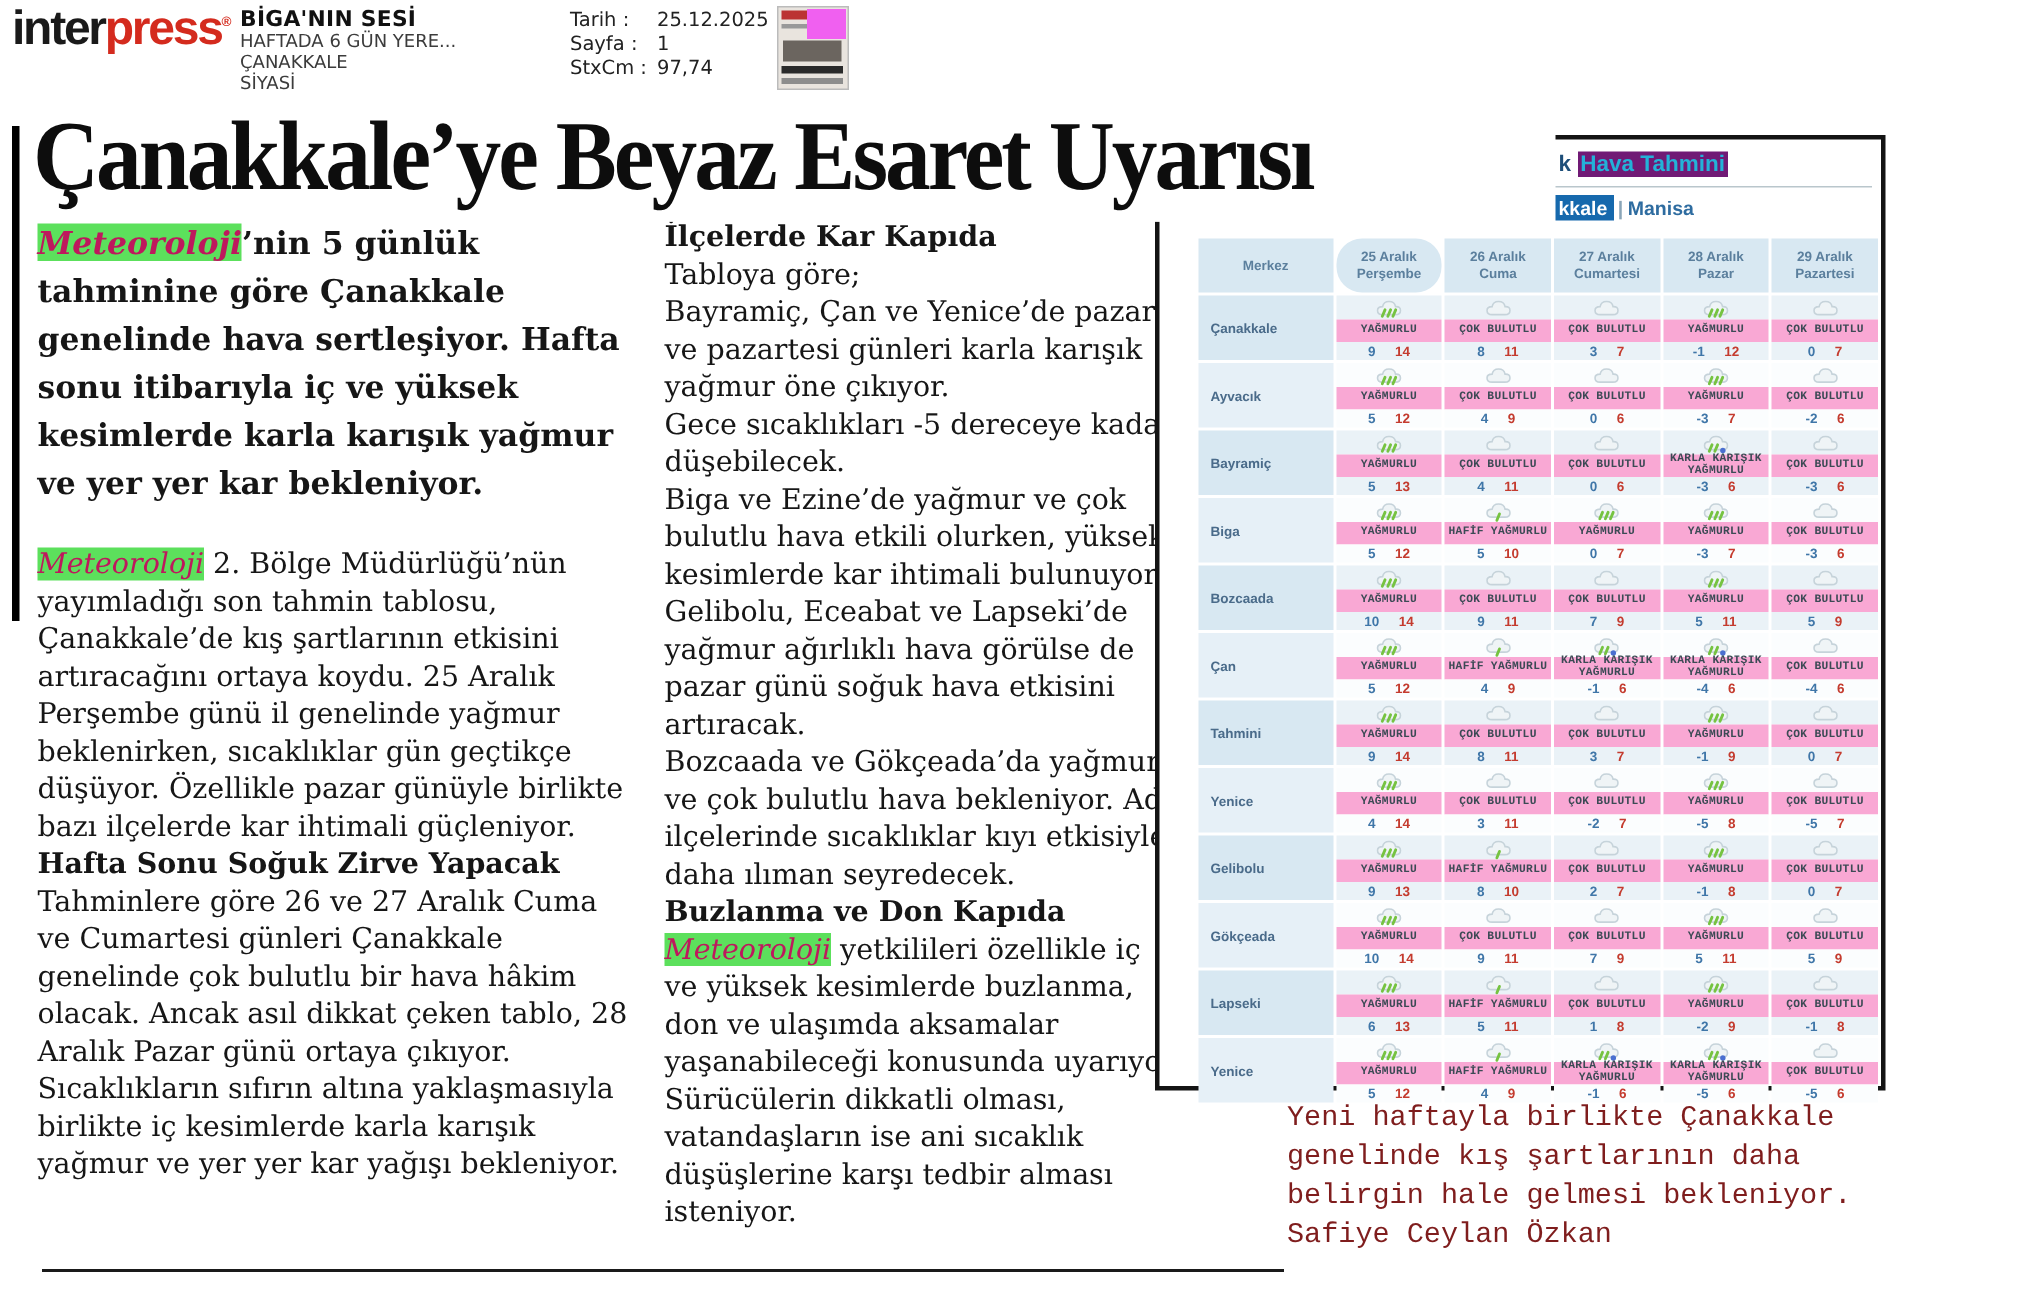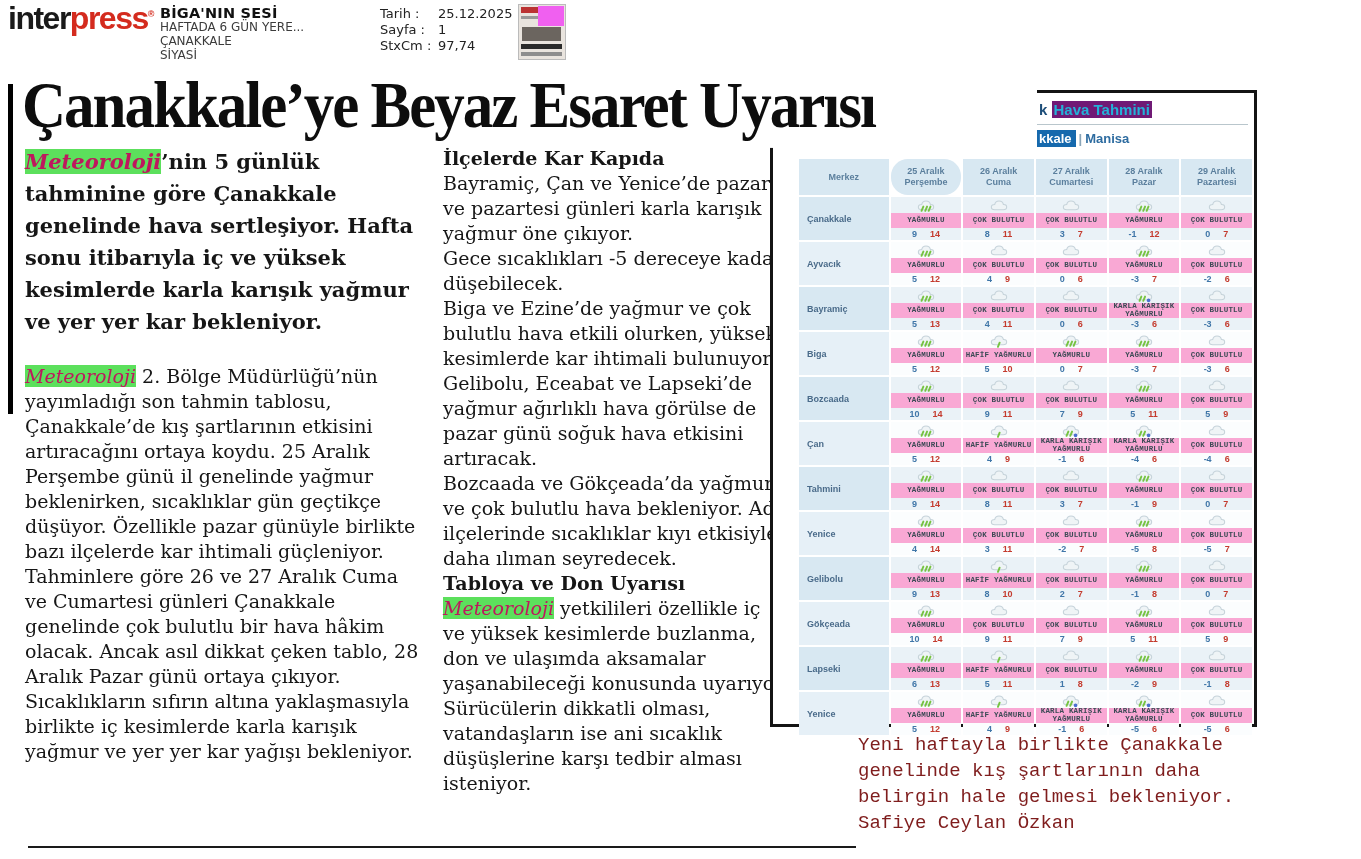--- a/index.html
+++ b/index.html
@@ -118,31 +118,33 @@
   <div class="l3"></div>
   <div class="mask"></div>
 </div>
 
 <div class="abs leftbar"></div>
 <div class="abs headline">Çanakkale’ye Beyaz Esaret Uyarısı</div>
 
 <div class="abs col col1">
   <p class="lead"><span class="hl">Meteoroloji</span><span>’nin 5 günlük tahminine göre Çanakkale genelinde hava sertleşiyor. Hafta sonu itibarıyla iç ve yüksek kesimlerde karla karışık yağmur ve yer yer kar bekleniyor.</span></p>
   <p class="bodytext"><span class="hl">Meteoroloji</span><span> 2. Bölge Müdürlüğü’nün yayımladığı son tahmin tablosu, Çanakkale’de kış şartlarının etkisini artıracağını ortaya koydu. 25 Aralık Perşembe günü il genelinde yağmur beklenirken, sıcaklıklar gün geçtikçe düşüyor. Özellikle pazar günüyle birlikte bazı ilçelerde kar ihtimali güçleniyor.</span></p>
+  <p class="subhead">Hafta Sonu Soğuk Zirve Yapacak</p>
   <p class="bodytext">Tahminlere göre 26 ve 27 Aralık Cuma ve Cumartesi günleri Çanakkale genelinde çok bulutlu bir hava hâkim olacak. Ancak asıl dikkat çeken tablo, 28 Aralık Pazar günü ortaya çıkıyor. Sıcaklıkların sıfırın altına yaklaşmasıyla birlikte iç kesimlerde karla karışık yağmur ve yer yer kar yağışı bekleniyor.</p>
 </div>
 
 <div class="abs col col2">
   <p class="subhead">İlçelerde Kar Kapıda</p>
+  <p class="bodytext">Tabloya göre;</p>
   <p class="bodytext">Bayramiç, Çan ve Yenice’de pazar ve pazartesi günleri karla karışık yağmur öne çıkıyor.</p>
   <p class="bodytext">Gece sıcaklıkları -5 dereceye kadar düşebilecek.</p>
   <p class="bodytext">Biga ve Ezine’de yağmur ve çok bulutlu hava etkili olurken, yüksek kesimlerde kar ihtimali bulunuyor.</p>
   <p class="bodytext">Gelibolu, Eceabat ve Lapseki’de yağmur ağırlıklı hava görülse de pazar günü soğuk hava etkisini artıracak.</p>
   <p class="bodytext">Bozcaada ve Gökçeada’da yağmur ve çok bulutlu hava bekleniyor. Ada ilçelerinde sıcaklıklar kıyı etkisiyle daha ılıman seyredecek.</p>
-  <p class="subhead">Tabloya ve Don Uyarısı</p>
+  <p class="subhead">Buzlanma ve Don Kapıda</p>
   <p class="bodytext"><span class="hl">Meteoroloji</span><span> yetkilileri özellikle iç ve yüksek kesimlerde buzlanma, don ve ulaşımda aksamalar yaşanabileceği konusunda uyarıyor. Sürücülerin dikkatli olması, vatandaşların ise ani sıcaklık düşüşlerine karşı tedbir alması isteniyor.</span></p>
 </div>
 
 <div class="abs widget">
   <div class="wtitle"><span>k</span> <span class="cyan">Hava Tahmini</span></div>
   <div class="wrule"></div>
   <div class="wtabs"><span class="chip">kkale</span><span class="sep">|</span><span>Manisa</span></div>
   <table class="wx">
     <thead>
         <tr>

